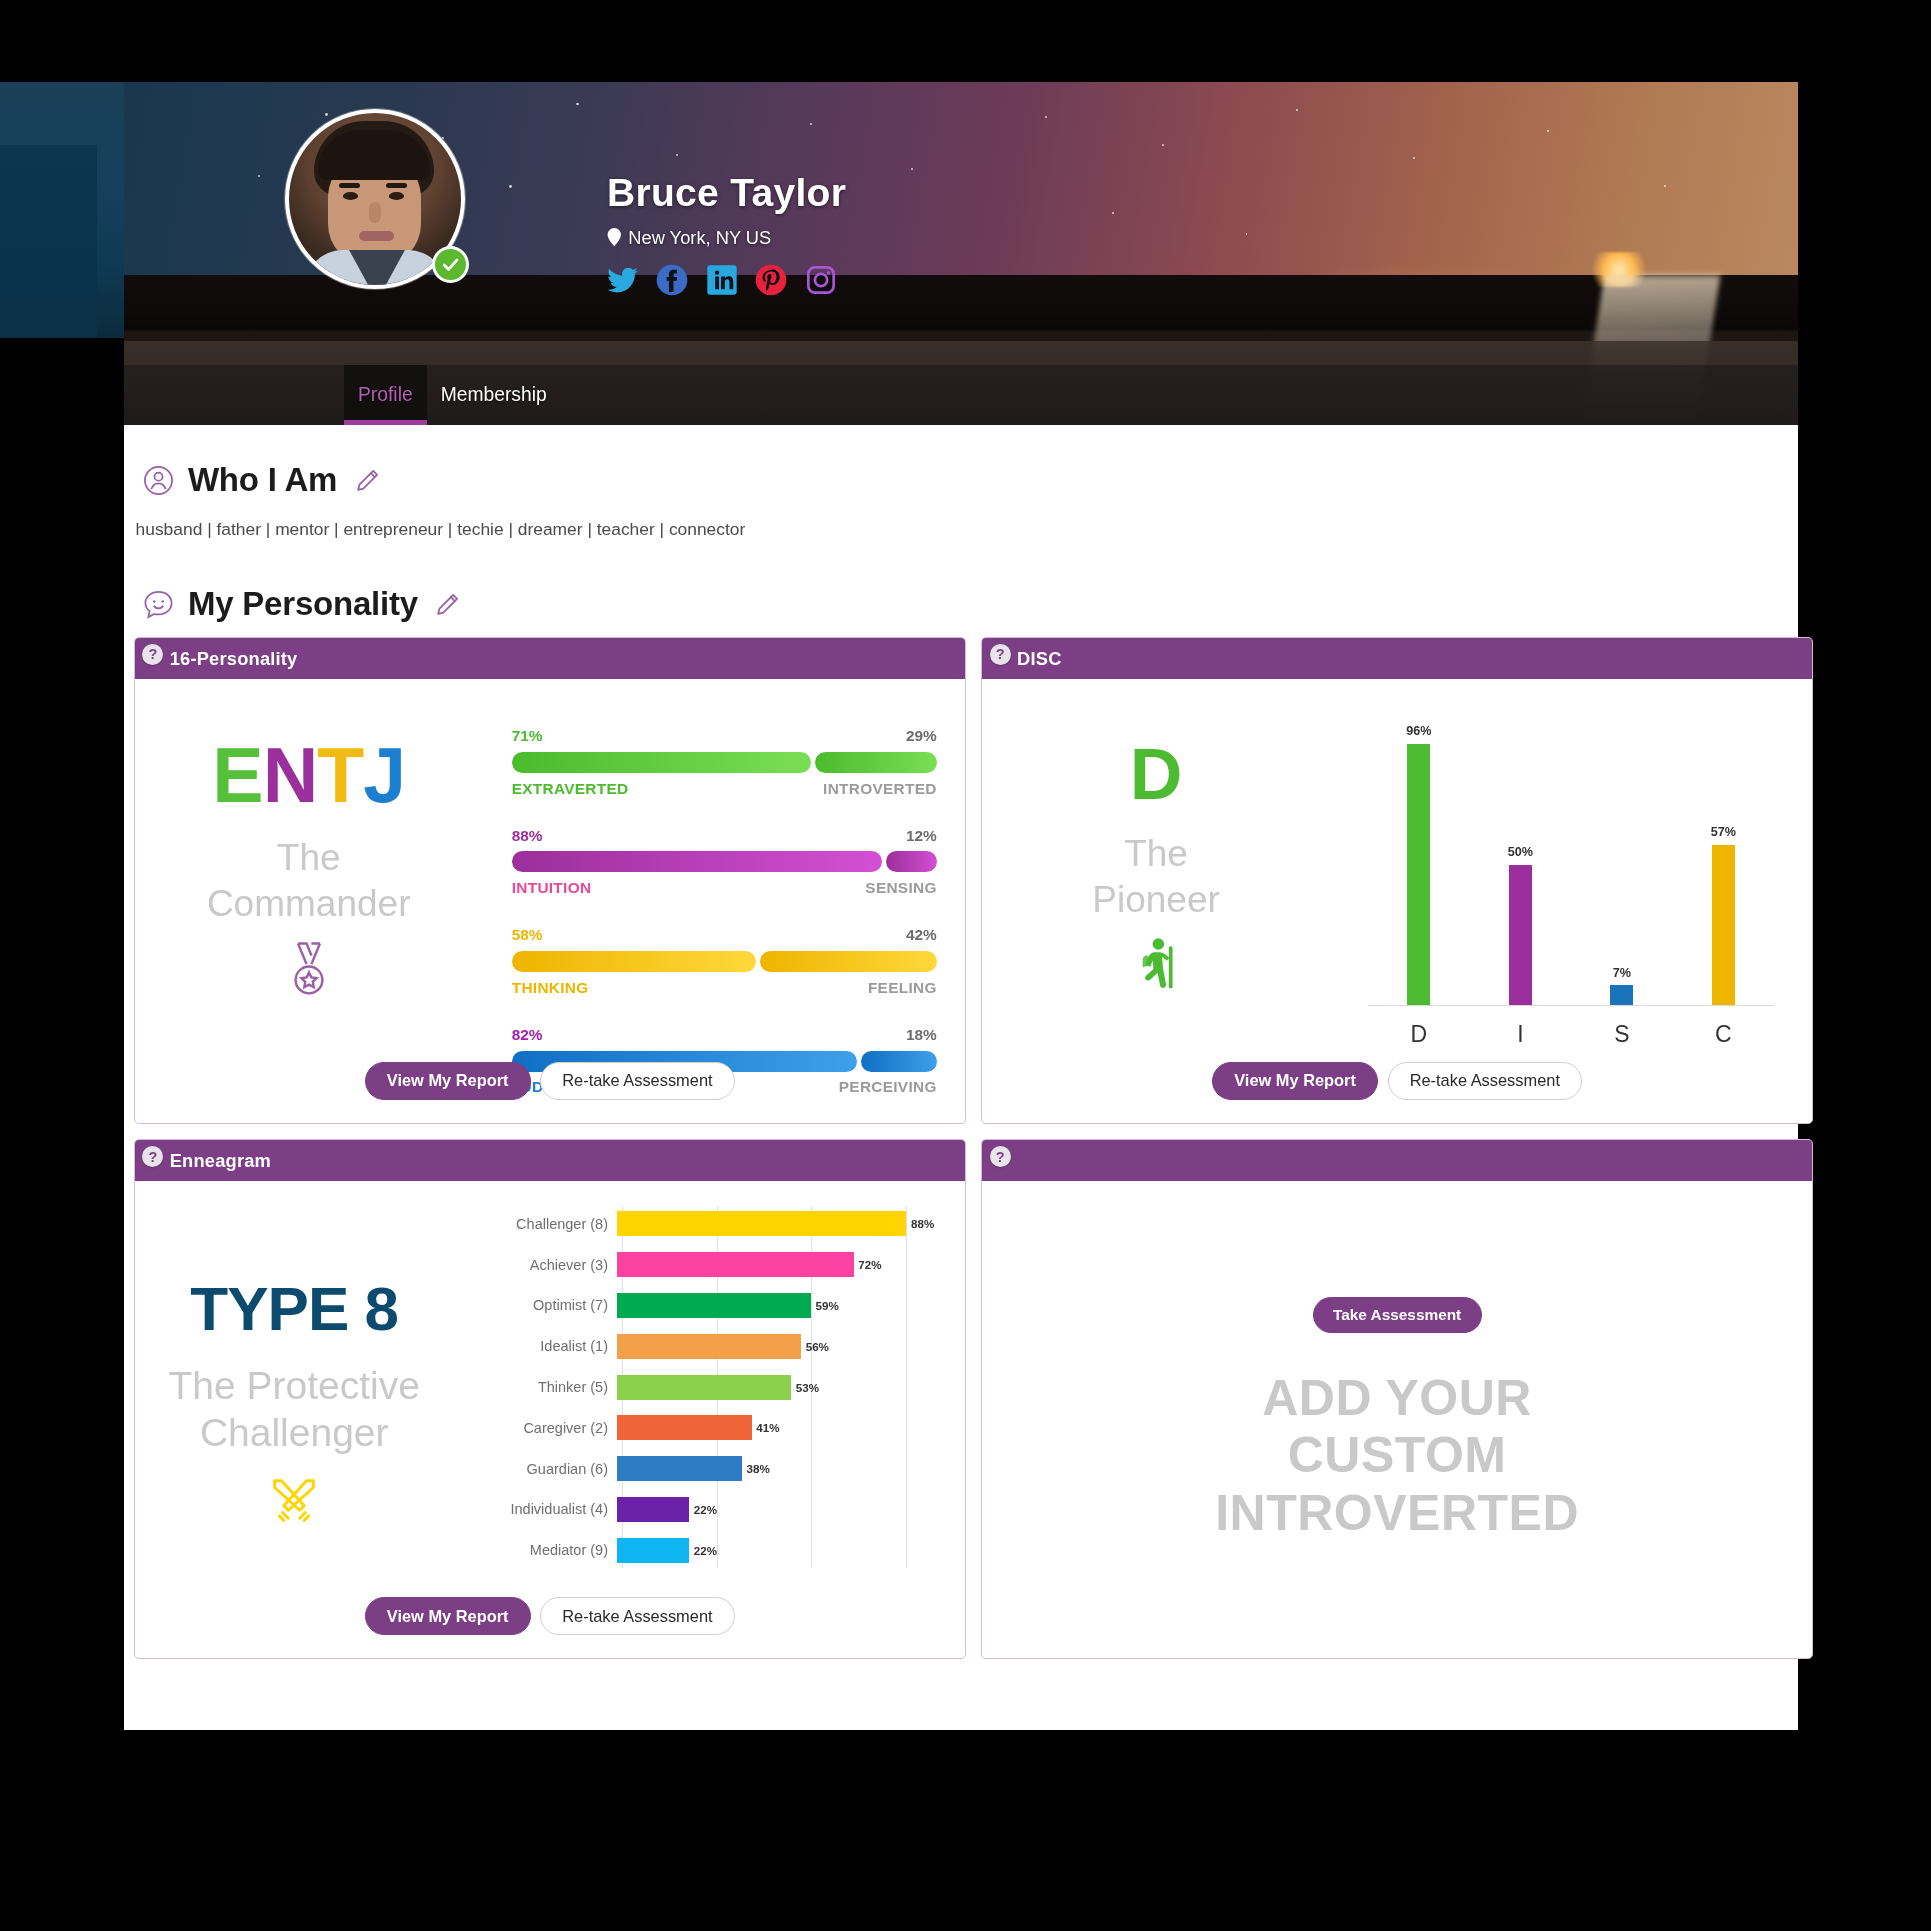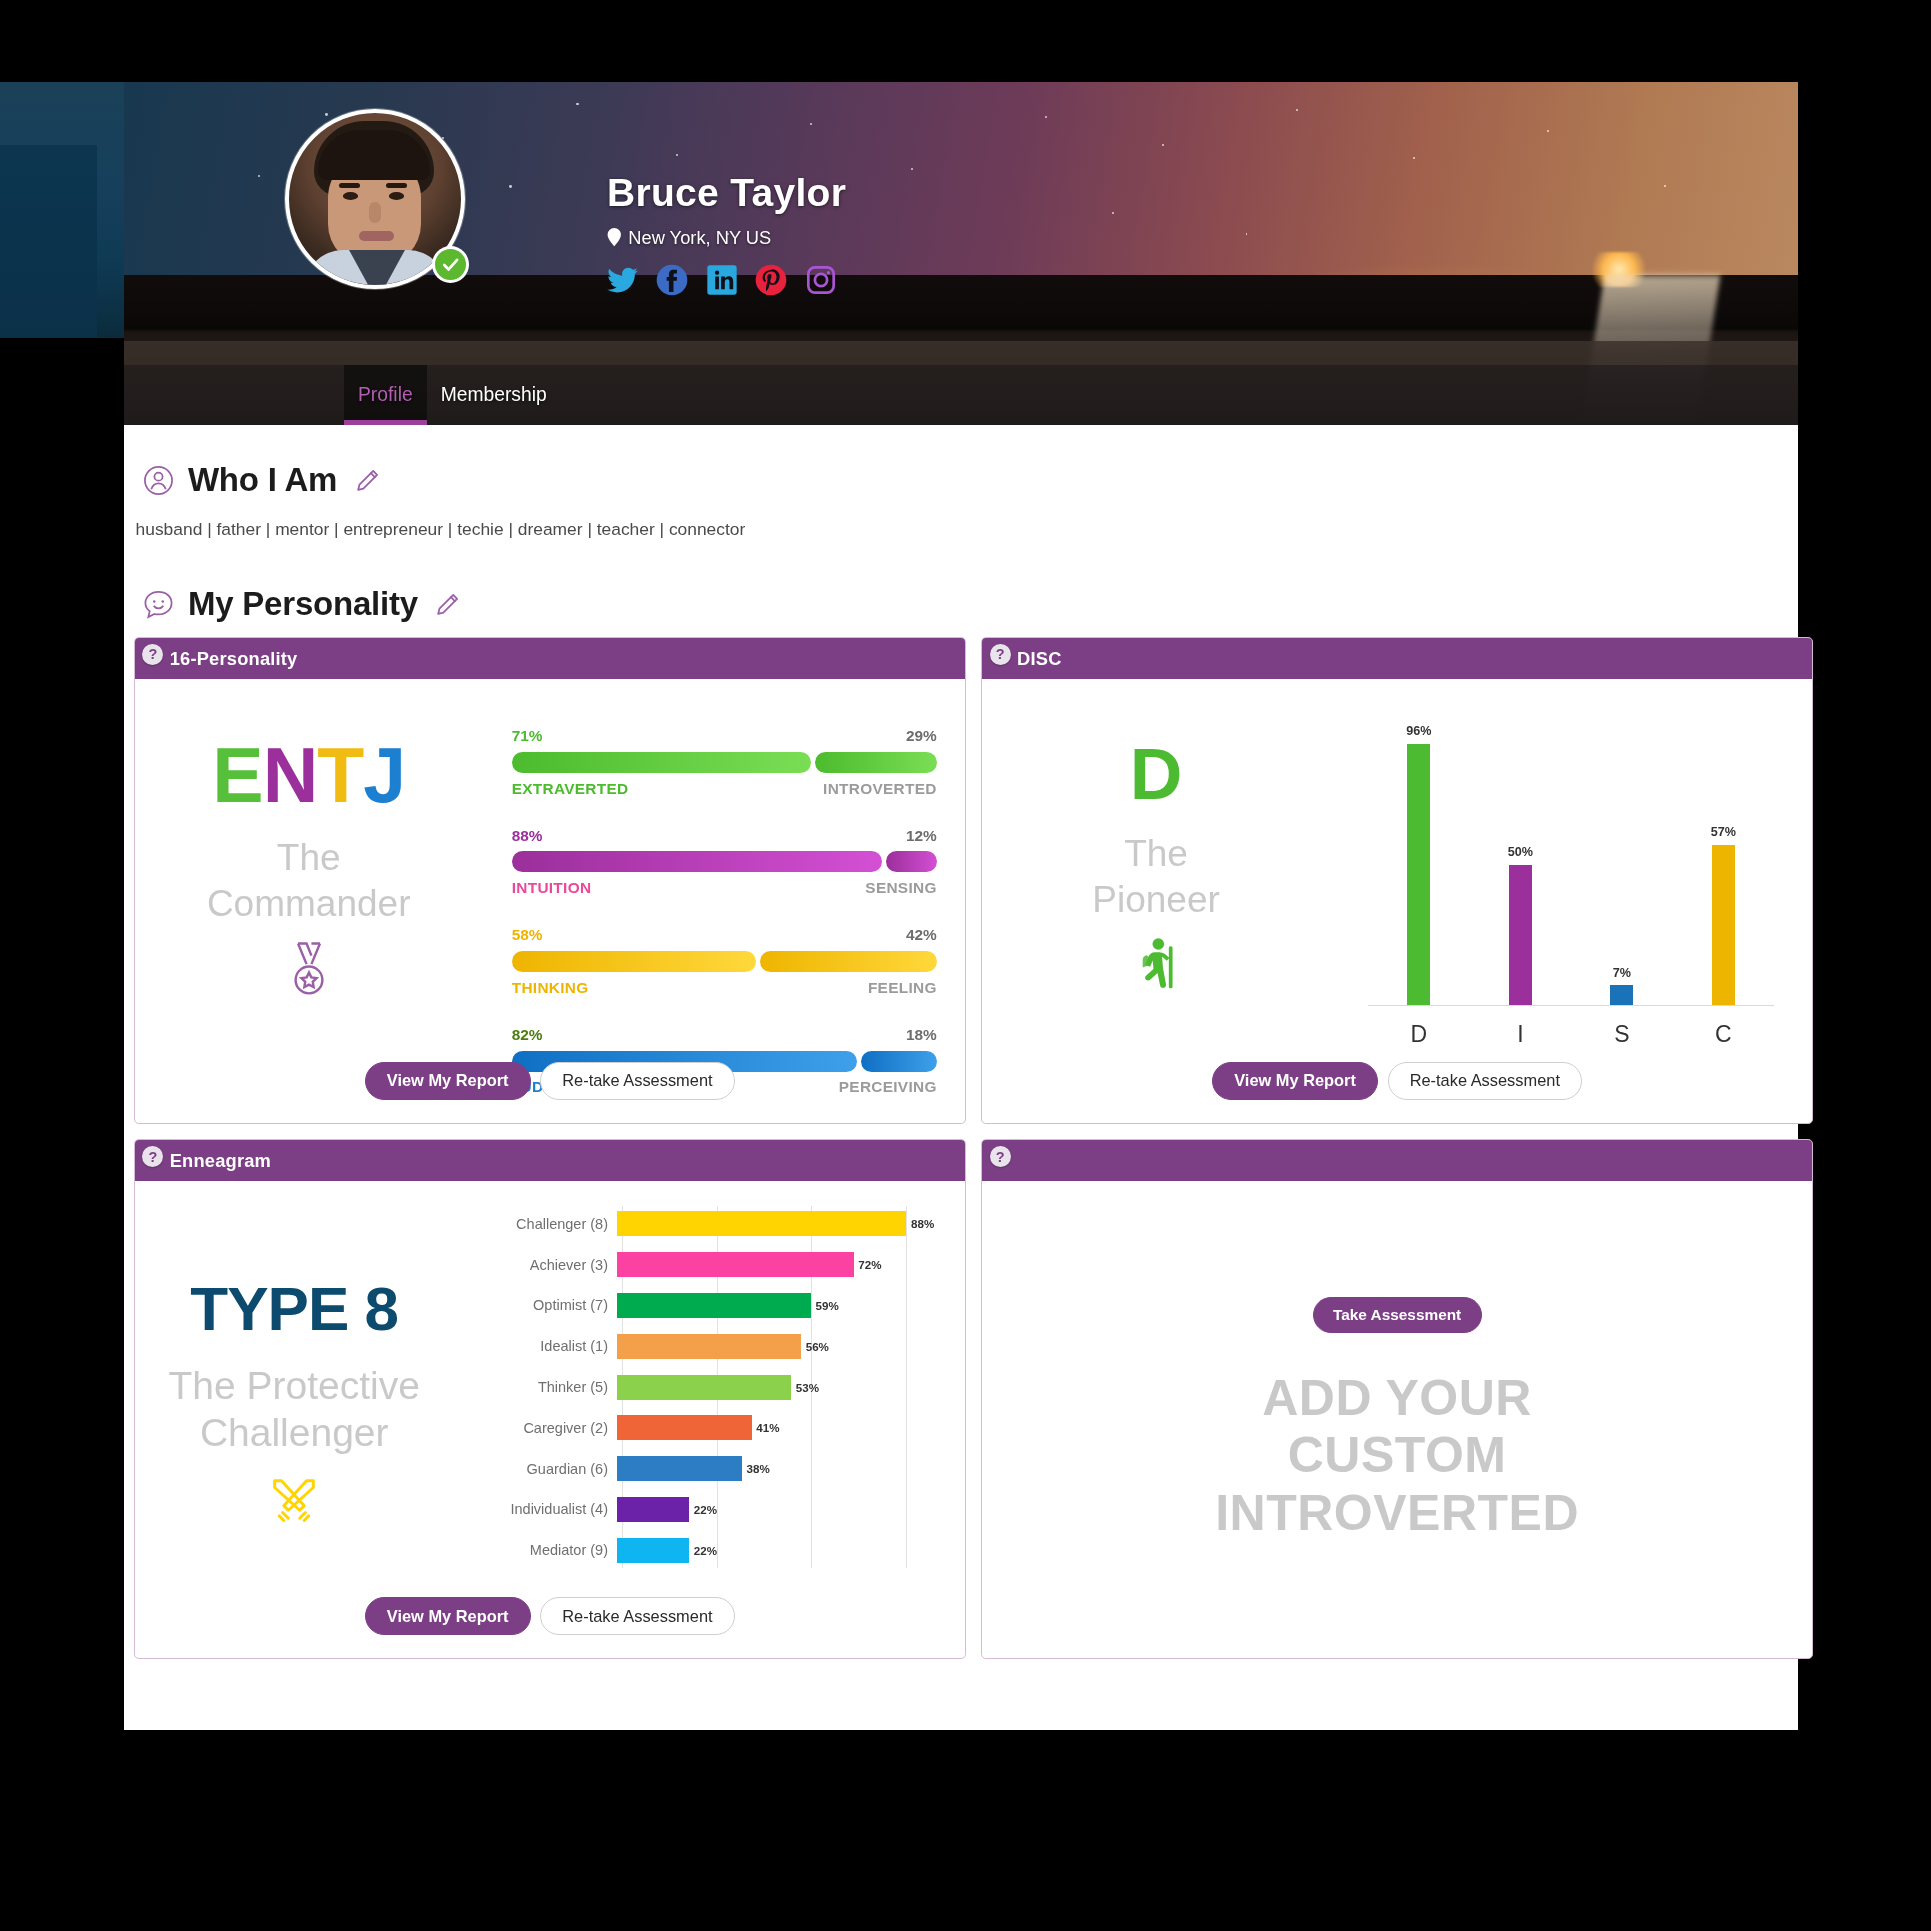--- a/index.html
+++ b/index.html
@@ -462,21 +462,21 @@
                 <div class="seg" style="flex:42;background:linear-gradient(90deg,#eeb500,#ffd83b)"></div>
               </div>
               <div class="labels">
                 <span style="color:#eeb500">THINKING</span>
                 <span class="right">FEELING</span>
               </div>
             </div>
 
             <div class="dicho">
               <div class="pct">
-                <span class="left" style="color:#4d7c0f">82%</span>
+                <span class="left" style="color:#a21caf">82%</span>
                 <span class="right">18%</span>
               </div>
               <div class="track">
                 <div class="seg" style="flex:82;background:linear-gradient(90deg,#0f6fc4,#3ea0ea)"></div>
                 <div class="seg" style="flex:18;background:linear-gradient(90deg,#0f6fc4,#3ea0ea)"></div>
               </div>
               <div class="labels">
                 <span style="color:#1d7fd0">JUDGING</span>
                 <span class="right">PERCEIVING</span>
               </div>

